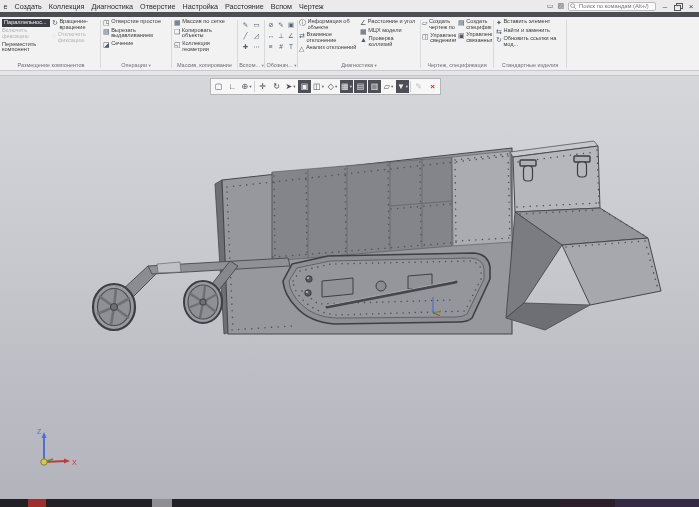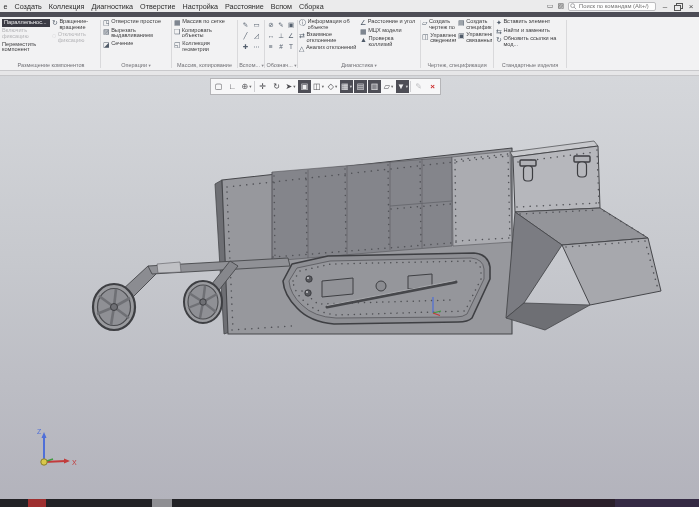--- a/index.html
+++ b/index.html
@@ -75,21 +75,21 @@
 
   <div class="abs" id="titlebar">
     <span class="menu-item">е</span>
     <span class="menu-item">Создать</span>
     <span class="menu-item">Коллекция</span>
     <span class="menu-item">Диагностика</span>
     <span class="menu-item">Отверстие</span>
     <span class="menu-item">Настройка</span>
     <span class="menu-item">Расстояние</span>
     <span class="menu-item">Вспом</span>
-    <span class="menu-item">Сборка</span>
+    <span class="menu-item">Чертеж</span>
 
     <div id="title-right">
       <span class="tb-ico">▭</span>
       <span class="tb-ico">▨</span>
       <span id="search-wrap">
         <svg width="7" height="7" viewBox="0 0 8 8">
           <circle cx="3" cy="3" r="2.2" fill="none" stroke="#9a9a9e" stroke-width="1"></circle>
           <line x1="4.6" y1="4.6" x2="7" y2="7" stroke="#9a9a9e" stroke-width="1"></line>
         </svg>
         <input id="cmd-search" placeholder="Поиск по командам (Alt+/)" style="">

